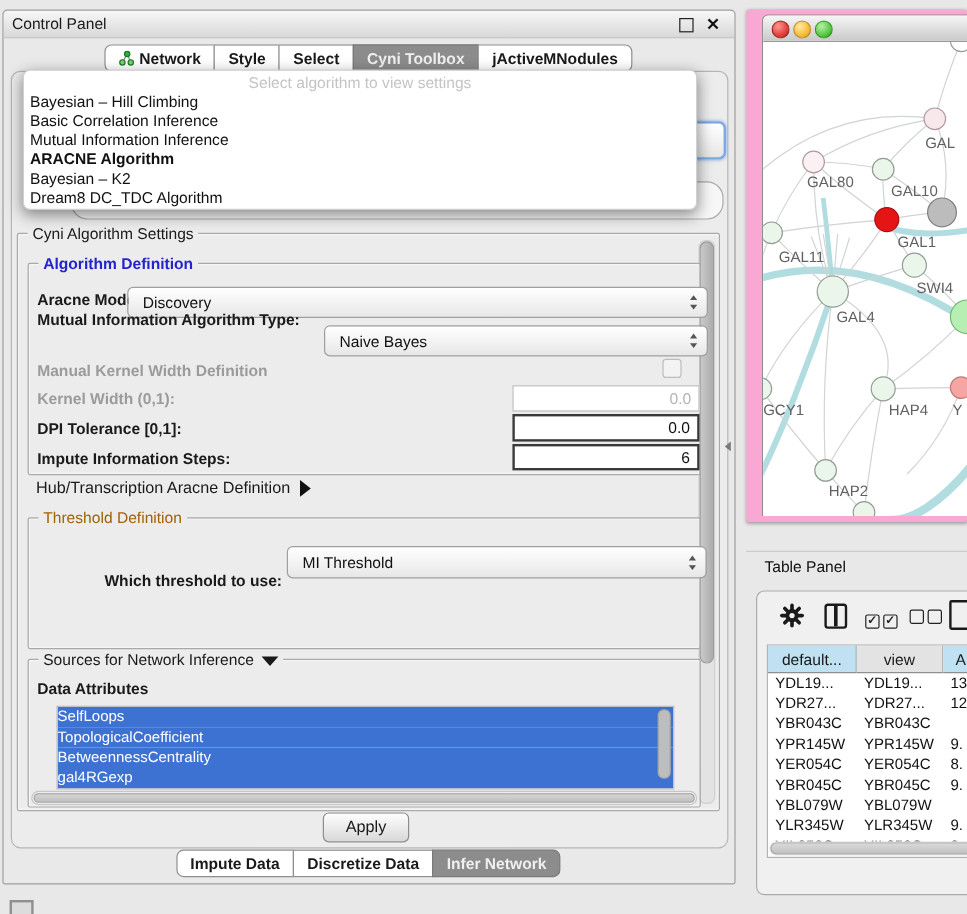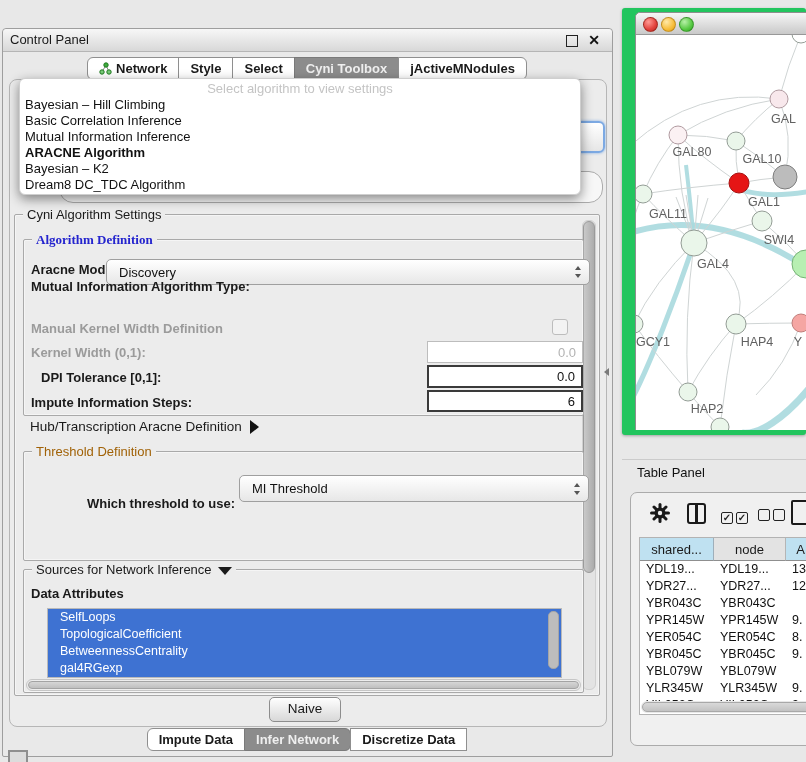--- a/index.html
+++ b/index.html
@@ -2,21 +2,21 @@
 <html><head>
 <meta charset="utf-8">
 <style>
   html,body{margin:0;padding:0;background:#E8E8E8;}
   .screen{position:relative;width:806px;height:762px;background:#E8E8E8;overflow:hidden;
           font-family:"Liberation Sans",sans-serif;color:#1A1A1A;}
   .abs{position:absolute;}
 
   
   .cp{left:2px;top:8px;width:609px;height:727px;background:#E9E9E9;border:1px solid #9E9E9E;
-      border-radius:4px 4px 2px 2px;margin-top:20px;}
+      border-radius:4px 4px 2px 2px;}
   .cp-titlebar{left:0;top:0;right:0;height:22px;background:linear-gradient(#F7F7F7,#D8D8D8);
       border-bottom:1px solid #B5B5B5;border-radius:4px 4px 0 0;}
   .cp-title{left:7px;top:0;height:22px;line-height:22px;font-size:13px;color:#1A1A1A;}
   .float-btn{right:34px;top:6px;width:10px;height:10px;border:1.5px solid #222;background:transparent;}
   .close-btn{right:12px;top:2px;font-size:14px;font-weight:bold;color:#111;line-height:19px;}
 
   
   .tabrow{left:0;top:28px;right:0;height:23px;display:flex;justify-content:center;}
   .tab{height:21px;line-height:21px;padding:0 11px;background:#FFFFFF;border:1px solid #8F8F8F;
        margin-left:-1px;font-size:13px;font-weight:600;color:#1A1A1A;display:flex;align-items:center;gap:4px;}
@@ -37,21 +37,21 @@
   
   .dropdown{left:16px;top:49px;width:560px;height:113px;background:#FFFFFF;border:1px solid #CFCFCF;
        border-radius:6px;box-shadow:0 4px 12px rgba(0,0,0,.45);z-index:40;padding-top:2px;}
   .dd-placeholder{text-align:center;font-size:13px;color:#C4C4C4;height:16px;line-height:15px;}
   .dd-item{height:16px;line-height:16px;font-size:13px;color:#111;padding-left:5px;}
   .dd-item.bold{font-weight:bold;}
 
   
   .fs{position:absolute;border:1px solid #A9A9A9;border-radius:2px;box-shadow:inset 0 0 0 1px #F5F5F5;}
   .legend{position:absolute;top:-8px;left:8px;background:#ECECEC;padding:0 4px;font-size:13px;line-height:15px;}
-  .legend.blue{color:#2424CE;font-weight:bold;font-family:Liberation Serif, serif;}
+  .legend.blue{color:#2424CE;font-weight:bold;}
   .legend.green{color:#a16207;font-weight:normal;}
 
   .cyni{left:11px;top:185px;width:584px;height:480px;background:#ECECEC;}
 
   
   .vscroll{right:3px;top:5px;width:12px;height:468px;background:#E3E3E3;border-radius:6px;border:1px solid #D0D0D0;}
   .vthumb{left:0px;top:0px;width:10px;height:350px;background:linear-gradient(90deg,#C9C9C9,#ACACAC);
        border:1px solid #9A9A9A;border-radius:6px;}
 
   .lbl{position:absolute;font-size:13px;font-weight:bold;color:#1A1A1A;white-space:nowrap;}
@@ -74,34 +74,34 @@
 
   .chk{position:absolute;width:14px;height:14px;border:1px solid #BDBDBD;border-radius:3px;background:#F3F3F3;}
 
   .tri-right{display:inline-block;width:0;height:0;border-top:7px solid transparent;
        border-bottom:7px solid transparent;border-left:9px solid #111;vertical-align:middle;margin-left:8px;}
   .tri-down{display:inline-block;width:0;height:0;border-left:7px solid transparent;
        border-right:7px solid transparent;border-top:8px solid #1A1A1A;vertical-align:middle;margin-left:6px;}
 
   
   .listbox{position:absolute;background:#FFFFFF;border:1px solid #B9B9B9;overflow:hidden;}
-  .li{height:17px;line-height:17px;font-size:12.5px;color:#FFFFFF;background:#3E72D2;padding-left:12px;}
+  .li{height:17px;line-height:17px;font-size:12.5px;color:#FFFFFF;background:#3E72D2;padding-left:0;}
   .list-vthumb{position:absolute;right:2px;top:2px;width:9px;height:56px;background:#BDBDBD;
        border:1px solid #A5A5A5;border-radius:5px;}
   .hscroll{position:absolute;background:#EDEDED;border:1px solid #C6C6C6;border-radius:7px;}
   .hthumb{position:absolute;left:1px;top:1px;right:1px;bottom:1px;background:linear-gradient(#D6D6D6,#BFBFBF);
        border:1px solid #A3A3A3;border-radius:6px;}
 
   .apply{left:266px;top:668px;width:70px;height:23px;border:1px solid #8D8D8D;border-radius:5px;
        background:linear-gradient(#FEFEFE,#D8D8D8);font-size:13.5px;text-align:center;line-height:22px;}
 
   .btabs{left:0;top:699px;right:0;height:23px;display:flex;justify-content:center;}
 
   
-  .netframe{left:622px;top:8px;width:184px;height:427px;background:#22c55e;border-radius:3px;overflow:hidden;
+  .netframe{left:622px;top:8px;width:184px;height:427px;background:#f9a8d4;border-radius:3px;overflow:hidden;
        box-shadow:0 1px 3px rgba(0,0,0,.3);}
   .netwin{position:absolute;left:13px;top:4px;width:400px;height:416px;background:#FFFFFF;border-radius:5px 0 0 0;
        border:1px solid #8E8E8E;}
   .net-titlebar{position:absolute;left:0;top:0;right:0;height:21px;border-radius:5px 0 0 0;
        background:linear-gradient(#F6F6F6,#C9C9C9);border-bottom:1px solid #989898;}
   .light{position:absolute;top:4px;width:13px;height:13px;border-radius:50%;}
   .light.red{left:7px;background:radial-gradient(circle at 35% 30%,#FF9A94,#E2413C 60%,#B02A25);border:1px solid rgba(120,20,10,.55);}
   .light.yellow{left:25px;background:radial-gradient(circle at 35% 30%,#FFE9A8,#F7BD3A 60%,#D99B16);border:1px solid rgba(150,100,0,.5);}
   .light.green{left:43px;background:radial-gradient(circle at 35% 30%,#B7F0A8,#57C943 60%,#2F9E24);border:1px solid rgba(30,110,20,.5);}
   .canvas{position:absolute;left:0;top:22px;width:171px;height:395px;background:#FFFFFF;}
@@ -200,28 +200,32 @@
       <div class="fs" style="left:8px;top:24px;width:559px;height:175px;">
         <span class="legend blue">Algorithm Definition</span>
 
         <div class="lbl" style="left:7px;top:22px;">Aracne Mode:</div>
         <div class="combo" style="left:82px;top:19px;width:470px;height:24px;">
           <span>Discovery</span>
           <span class="spin"></span>
         </div>
 
         <div class="lbl" style="left:7px;top:39px;">Mutual Information Algorithm Type:</div>
+        <div class="combo" style="left:246px;top:51px;width:306px;height:24px;">
+          <span>Naive Bayes</span>
+          <span class="spin"></span>
+        </div>
 
         <div class="lbl gray" style="left:7px;top:81px;">Manual Kernel Width Definition</div>
         <div class="chk" style="left:528px;top:79px;"></div>
 
         <div class="lbl gray" style="left:7px;top:105px;">Kernel Width (0,1):</div>
         <div class="field lite" style="left:403px;top:101px;width:148px;height:20px;">0.0</div>
 
-        <div class="lbl" style="left:17px;top:130px;">DPI Tolerance [0,1]:</div>
+        <div class="lbl" style="left:7px;top:130px;">DPI Tolerance [0,1]:</div>
         <div class="field dark" style="left:403px;top:125px;width:146px;height:19px;">0.0</div>
 
         <div class="lbl" style="left:7px;top:155px;">Impute Information Steps:</div>
         <div class="field dark" style="left:403px;top:150px;width:146px;height:18px;">6</div>
       </div>
 
       <div class="lbl norm" style="left:15px;top:204px;font-size:13.5px;">
         <span>Hub/Transcription Aracne Definition</span><span class="tri-right"></span>
       </div>
 
@@ -248,31 +252,31 @@
           <div class="li">gal4RGexp</div>
           <div class="list-vthumb"></div>
         </div>
 
         <div class="hscroll" style="left:2px;top:109px;width:553px;height:10px;">
           <div class="hthumb"></div>
         </div>
       </div>
     </div>
 
-    <div class="abs apply">Naive</div>
+    <div class="abs apply">Apply</div>
 
     <div class="abs btabs">
       <div class="tab first">
           <span>Impute Data</span>
         </div>
+      <div class="tab">
+          <span>Discretize Data</span>
+        </div>
       <div class="tab sel last">
           <span>Infer Network</span>
-        </div>
-      <div class="tab">
-          <span>Discretize Data</span>
         </div>
     </div>
   </div>
 
   <div class="abs split-arrow"></div>
 
   <div class="abs netframe">
     <div class="netwin">
       <div class="net-titlebar">
         <div class="light red"></div>
@@ -381,22 +385,22 @@
     <div class="abs" style="left:90px;top:14px;">
       <span class="cb">✓</span><span class="cb">✓</span>
     </div>
     <div class="abs" style="left:127px;top:14px;">
       <span class="cb"></span><span class="cb"></span>
     </div>
     <div class="abs pageicon"></div>
 
     <div class="tarea">
       <div class="thead">
-        <div class="th blue" style="width:74px;">shared...</div>
-        <div class="th gray" style="width:72px;">node</div>
+        <div class="th blue" style="width:74px;">default...</div>
+        <div class="th gray" style="width:72px;">view</div>
         <div class="th blue" style="width:30px;">A</div>
       </div>
       <div class="trows">
         <div class="tr">
             <div class="td" style="width:74px">YDL19...</div>
             <div class="td" style="width:72px">YDL19...</div>
             <div class="td" style="width:30px">13</div>
           </div>
         <div class="tr">
             <div class="td" style="width:74px">YDR27...</div>

